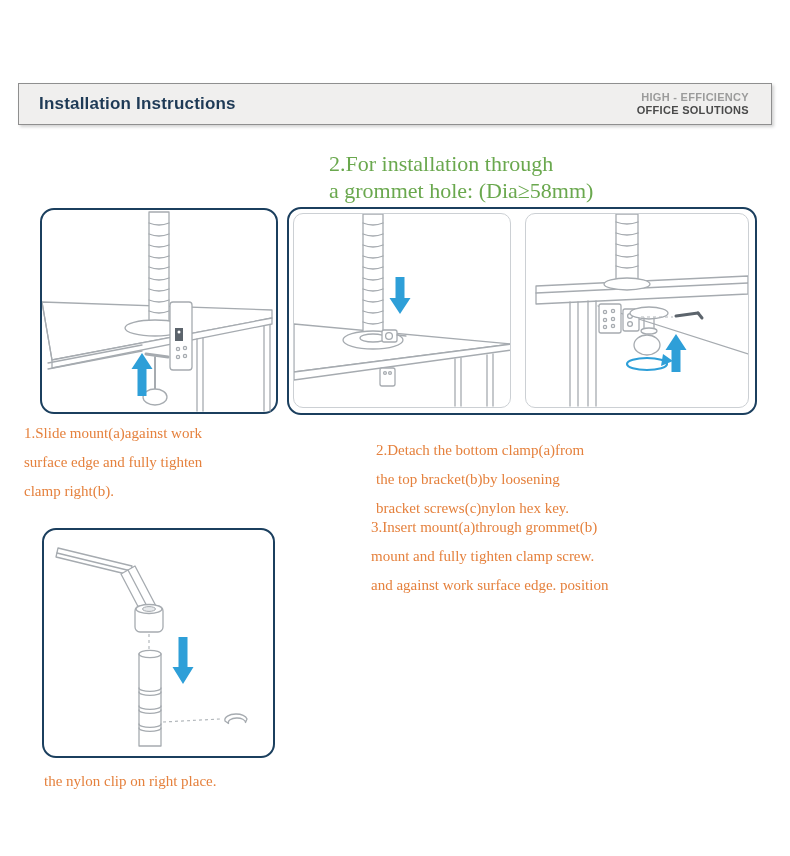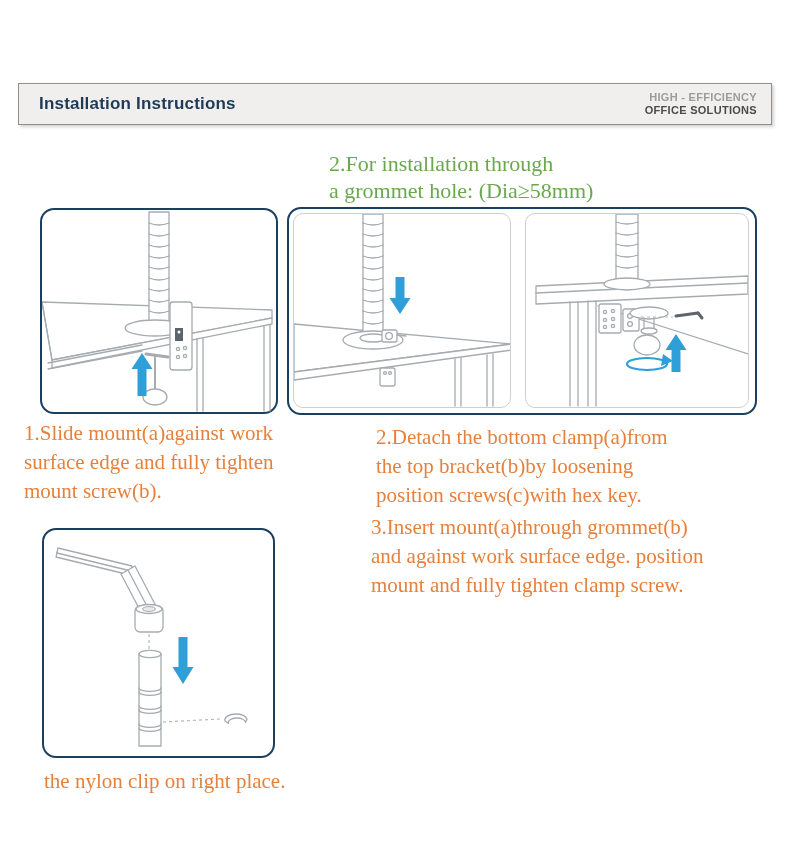--- a/index.html
+++ b/index.html
@@ -12,32 +12,32 @@
     position:absolute;left:18px;top:83px;width:754px;height:42px;
     background:#f0efee;border:1px solid #8f8f8f;box-sizing:border-box;
     box-shadow:2px 2px 3px rgba(0,0,0,0.18);
     display:flex;align-items:center;justify-content:space-between;
     font-family:"Liberation Sans", sans-serif;
   }
   .header-title{
     padding-left:20px;font-size:17px;font-weight:600;color:#1e3a56;letter-spacing:0.2px;
   }
   .header-brand{
-    padding-right:14px;text-align:right;font-size:11px;font-weight:700;line-height:13px;letter-spacing:0.3px;
+    padding-right:22px;text-align:right;font-size:11px;font-weight:700;line-height:13px;letter-spacing:0.3px;
   }
   .brand-line1{color:#9b9b9b;}
   .brand-line2{color:#4a4a4a;}
   
   .green-heading{position:absolute;color:#6aa84e;font-size:22px;line-height:27px;white-space:nowrap;}
   #heading-edge{left:24px;top:146px;}
   #heading-grommet{left:329px;top:150px;}
   
-  .step{position:absolute;color:#e5813d;font-size:21px;line-height:29px;white-space:nowrap;}
+  .step{position:absolute;color:#e5813d;font-size:15px;line-height:29px;white-space:nowrap;}
   #step1{left:24px;top:419px;}
-  #step2{left:376px;top:423px;}
+  #step2{left:376px;top:436px;}
   #step3{left:371px;top:513px;}
   #step4{left:44px;top:767px;}
   
   .panel{
     position:absolute;box-sizing:border-box;border:2px solid #1b3f5e;border-radius:14px;background:#ffffff;
   }
   #panel1{left:40px;top:208px;width:238px;height:206px;}
   #panel-group{left:287px;top:207px;width:470px;height:208px;}
   #panel4{left:42px;top:528px;width:233px;height:230px;}
   .subpanel{
@@ -218,29 +218,29 @@
       </g>
       <path class="arrow" d="M134.5,107 L143.5,107 L143.5,137 L149.5,137 L139,154 L128.5,137 L134.5,137 Z"></path>
       <line class="dashes" x1="119" y1="192" x2="176" y2="189"></line>
       <path class="solid" d="M181,191 a11,6 0 0 1 11,-7 a11,6 0 0 1 11,5 l-1.5,3.5 a8.5,4.5 0 0 0 -9,-4.5 a8.5,4.5 0 0 0 -8,5.5 Z"></path>
     </svg>
   </div>
 
   <div class="step" id="step1">
     <div>1.Slide mount(a)against work</div>
     <div>surface edge and fully tighten</div>
-    <div>mount screw(b).</div>
+    <div>clamp right(b).</div>
   </div>
   <div class="step" id="step2">
     <div>2.Detach the bottom clamp(a)from</div>
     <div>the top bracket(b)by loosening</div>
-    <div>position screws(c)with hex key.</div>
+    <div>bracket screws(c)nylon hex key.</div>
   </div>
   <div class="step" id="step3">
     <div>3.Insert mount(a)through grommet(b)</div>
+    <div>mount and fully tighten clamp screw.</div>
     <div>and against work surface edge. position</div>
-    <div>mount and fully tighten clamp screw.</div>
   </div>
   <div class="step" id="step4">
     <div>the nylon clip on right place.</div>
   </div>
 
 </div>
 
 </body></html>

